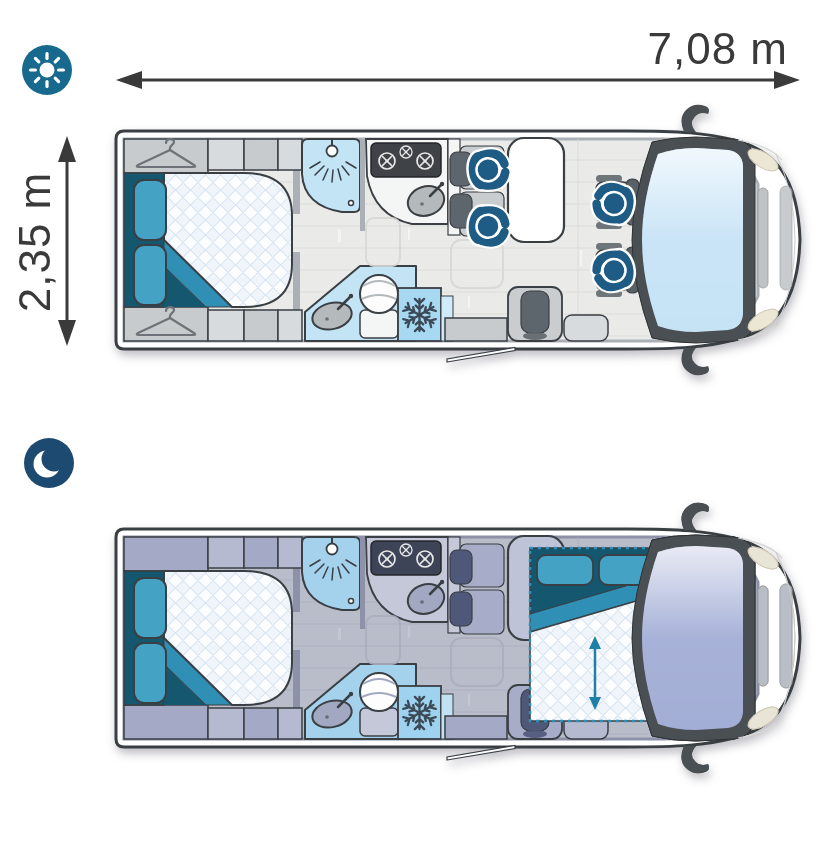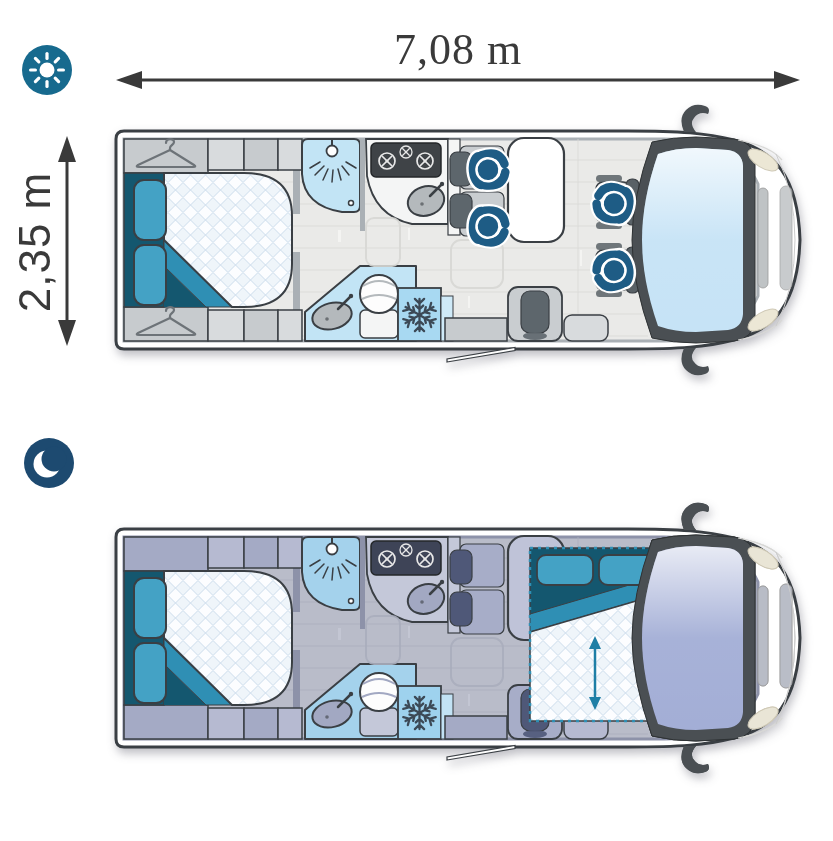--- a/index.html
+++ b/index.html
@@ -1,19 +1,19 @@
 <!DOCTYPE html>
 <html><head>
 <meta charset="utf-8">
 <style>
   html,body{margin:0;padding:0;background:#ffffff;}
   #stage{position:relative;width:833px;height:841px;background:#fff;overflow:hidden;
          font-family:"Liberation Sans", sans-serif;}
   .dim-label{position:absolute;color:#3a3a3a;font-size:44px;letter-spacing:1px;}
-  #length-label{left:112px;top:24px;width:692px;text-align:center;font-family:Liberation Serif, serif;}
+  #length-label{left:96px;top:24px;width:692px;text-align:right;}
   #width-label{left:-66px;top:218px;width:200px;height:48px;text-align:center;
                transform:rotate(-90deg);transform-origin:center;}
   .badge{position:absolute;width:52px;height:52px;}
   #sun-badge{left:21px;top:44px;}
   #moon-badge{left:23px;top:437px;}
   .plan{position:absolute;left:108px;width:700px;height:285px;}
   #plan-day{top:100px;}
   #plan-night{top:498px;}
   .plan svg{filter:drop-shadow(2px 5px 5px rgba(40,40,60,0.30));}
   .arm-w{stroke:#ffffff;stroke-width:13;fill:none;stroke-linecap:round;}

